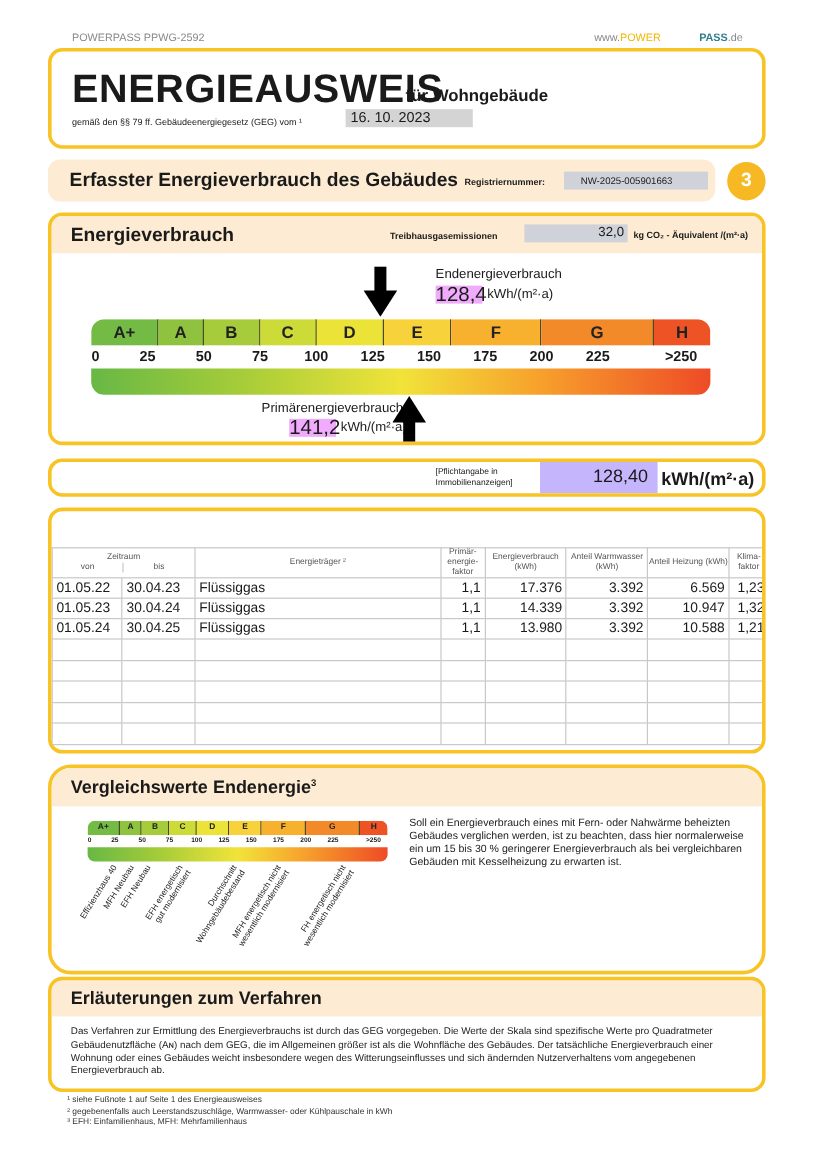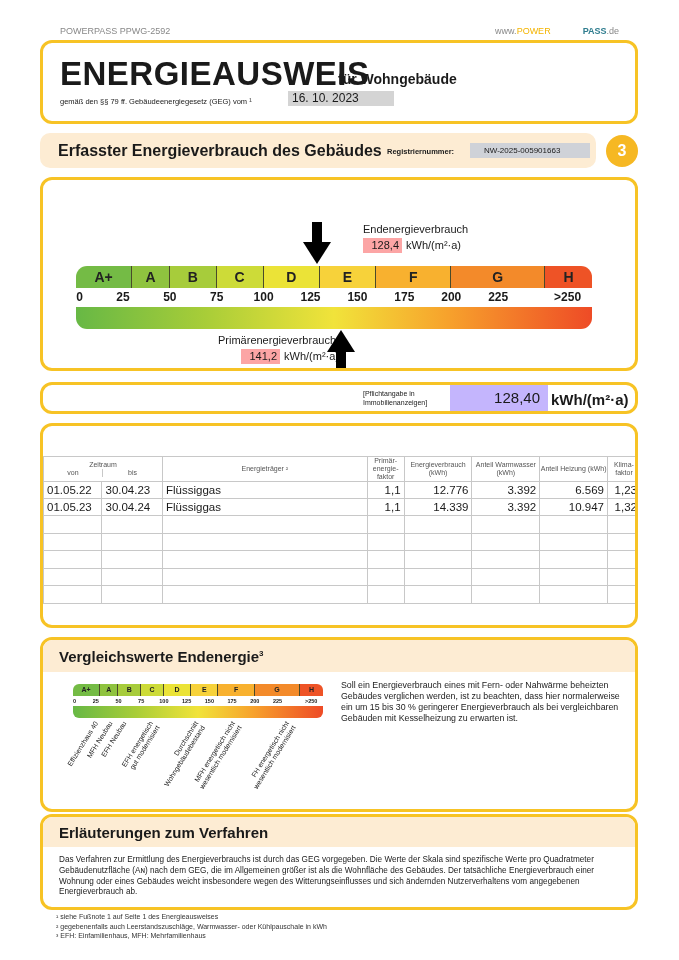--- a/index.html
+++ b/index.html
@@ -30,41 +30,41 @@
   .thg-lbl { position: absolute; left: 282px; top: 12px; font-size: 7.5px; font-weight: bold; }
   .thg-val { position: absolute; left: 394px; top: 7px; width: 86px; height: 15px; background: #cfd2d8; font-size: 11px; text-align: right; padding-right: 3px; line-height: 15px; }
   .thg-unit { position: absolute; left: 485px; top: 11px; font-size: 7.5px; font-weight: bold; }
   .scale-top { position: absolute; height: 22px; border-radius: 11px 11px 0 0; overflow: hidden; display: flex; }
   .scale-top .seg { height: 100%; border-right: 1.5px solid #4a4a2a; text-align: center; font-weight: bold; color: #222; }
   .scale-top .seg:last-child { border-right: none; }
   .scale-bot { position: absolute; height: 22px; border-radius: 0 0 11px 11px; background: linear-gradient(to right, #67b845, #a8cd38 25%, #f1e33a 50%, #f7a22c 72%, #ee4b26); }
   .ticks { position: absolute; font-weight: bold; }
   .ticks span { position: absolute; transform: translateX(-50%); }
   .ind-label { position: absolute; font-size: 11px; text-align: center; }
-  .ind-val { position: absolute; background: #fca5a5; font-size: 11px; text-align: right; padding-right: 3px; }
+  .ind-val { position: absolute; background: #f0abfc; font-size: 17px; text-align: right; padding-right: 3px; }
   .ind-unit { position: absolute; font-size: 11px; }
   
   #end-box { top: 382px; height: 32px; }
   #end-box .h { position: absolute; left: 16px; top: 7px; font-size: 15px; font-weight: bold; }
   #end-box .note { position: absolute; left: 320px; top: 4px; font-size: 7px; width: 84px; line-height: 9px; }
   #end-box .val { position: absolute; left: 407px; top: 0; width: 98px; height: 26px; background: #c4b5fd; font-size: 15px; text-align: right; padding-right: 8px; line-height: 26px; }
   #end-box .unit { position: absolute; left: 508px; top: 6px; font-size: 15px; font-weight: bold; }
   
   #tbl-box { top: 423px; height: 205px; }
   #tbl-box .hdr { height: 30px; }
   #tbl-box .h { position: absolute; left: 16px; top: 7px; font-size: 15px; font-weight: bold; }
   table { position: absolute; top: 30px; left: 0; border-collapse: collapse; width: 598px; }
   td, th { border: 1px solid #c8c8c8; font-weight: normal; }
   th { font-size: 7px; color: #555; line-height: 8px; height: 24px; vertical-align: middle; }
   td { font-size: 11.5px; height: 16.5px; padding: 0 3px; }
   td.r { text-align: right; }
   tr.data td { height: 17px; }
   tr.empty td { height: 17.5px; }
   
-  #vgl-box { top: 637px; height: 175px; }
+  #vgl-box { top: 637px; height: 175px; border-radius: 19px; }
   #vgl-box .hdr { height: 32px; }
   #vgl-box .h { position: absolute; left: 16px; top: 8px; font-size: 15px; font-weight: bold; }
   #vgl-box .h sup { font-size: 8px; }
   .vgl-text { position: absolute; left: 298px; top: 40px; width: 290px; font-size: 8.8px; line-height: 11px; color: #222; }
   .vgl-text p { margin-bottom: 6px; }
   .rot-lbl { position: absolute; font-size: 7px; transform-origin: right top; transform: rotate(-58deg); white-space: nowrap; text-align: right; line-height: 7.5px; color: #222; }
   
   #erl-box { top: 814px; height: 96px; }
   #erl-box .hdr { height: 30px; }
   #erl-box .h { position: absolute; left: 16px; top: 7px; font-size: 15px; font-weight: bold; }
@@ -85,20 +85,26 @@
 </div>
 
 <div id="reg-box">
   <div class="h">Erfasster Energieverbrauch des Gebäudes</div>
   <div class="lbl">Registriernummer:</div>
   <div class="val">NW-2025-005901663</div>
 </div>
 <div class="circle">3</div>
 
 <div class="box" id="ev-box">
+  <div class="hdr">
+    <div class="h">Energieverbrauch</div>
+    <div class="thg-lbl">Treibhausgasemissionen</div>
+    <div class="thg-val">32,0</div>
+    <div class="thg-unit">kg CO₂ - Äquivalent  /(m²·a)</div>
+  </div>
 
   <div class="ind-label" style="left:320px; top:43px;">Endenergieverbrauch</div>
   <div class="ind-val" style="left:320px; top:58px; width:39px; height:15px; line-height:15px;">128,4</div>
   <div class="ind-unit" style="left:363px; top:59px;">kWh/(m²·a)</div>
   <div class="ind-label" style="left:175px; top:154px;">Primärenergieverbrauch</div>
   <div class="ind-val" style="left:198px; top:169px; width:39px; height:15px; line-height:15px;">141,2</div>
   <div class="ind-unit" style="left:241px; top:170px;">kWh/(m²·a)</div>
 <div id="main-scale">
       <div class="scale-top" style="left: 33px; top: 86px; width: 516px; height: 22px; border-radius: 11px 11px 0px 0px;">
         <div class="seg" style="width: 56.2909px; background: rgb(116, 187, 69); font-size: 14px; line-height: 22px;">A+</div>
@@ -170,34 +176,44 @@
         <th>Anteil Heizung (kWh)</th>
         <th>Klima-faktor</th>
       </tr>
     </thead>
     <tbody id="tbody">
       <tr class="data">
         <td>01.05.22</td>
         <td>30.04.23</td>
         <td>Flüssiggas</td>
         <td class="r">1,1</td>
-        <td class="r">12.776</td>
+        <td class="r">17.376</td>
         <td class="r">3.392</td>
         <td class="r">6.569</td>
         <td class="r">1,23</td>
       </tr>
       <tr class="data">
         <td>01.05.23</td>
         <td>30.04.24</td>
         <td>Flüssiggas</td>
         <td class="r">1,1</td>
         <td class="r">14.339</td>
         <td class="r">3.392</td>
         <td class="r">10.947</td>
         <td class="r">1,32</td>
+      </tr>
+      <tr class="data">
+        <td>01.05.24</td>
+        <td>30.04.25</td>
+        <td>Flüssiggas</td>
+        <td class="r">1,1</td>
+        <td class="r">13.980</td>
+        <td class="r">3.392</td>
+        <td class="r">10.588</td>
+        <td class="r">1,21</td>
       </tr>
     <tr class="empty">
           <td></td>
           <td></td>
           <td></td>
           <td></td>
           <td></td>
           <td></td>
           <td></td>
           <td></td>

